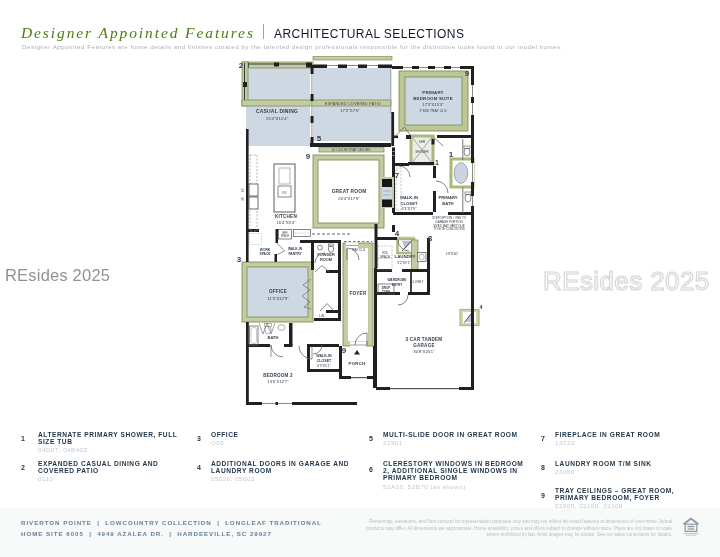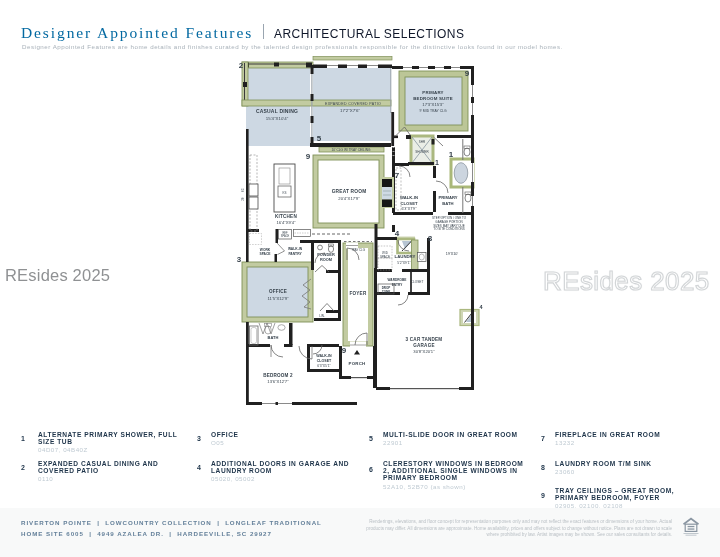--- a/index.html
+++ b/index.html
@@ -6,21 +6,21 @@
   body{width:720px;height:557px;position:relative;background:#ffffff;font-family:"Liberation Sans",sans-serif;overflow:hidden;}
   .abs{position:absolute;}
   .lg{color:#1d3349;font-weight:bold;font-size:6.6px;letter-spacing:0.55px;line-height:7.2px;}
   .lgc{color:#bfcad2;font-weight:normal;font-size:6.2px;letter-spacing:0.5px;margin-top:1px;}
   .lgn{color:#1d3349;font-weight:bold;font-size:7px;}
   svg text{font-family:"Liberation Sans",sans-serif;fill:#37424c;}
 </style>
 </head>
 <body>
 
-<div class="abs" style="left:21px;top:24px;font-family:'Liberation Serif',serif;font-size:15.5px;letter-spacing:1.9px;color:#0369a1;">Designer Appointed Features</div>
+<div class="abs" style="left:21px;top:24px;font-family:'Liberation Serif',serif;font-size:15.5px;letter-spacing:1.9px;color:#4d7c0f;font-style:italic;">Designer Appointed Features</div>
 
 <div class="abs" style="left:263px;top:24px;width:1px;height:15px;background:#9aa5b0;"></div>
 
 <div class="abs" style="left:274px;top:27px;font-size:12px;letter-spacing:0.45px;color:#0f172a;">ARCHITECTURAL SELECTIONS</div>
 
 <div class="abs" style="left:22px;top:43px;font-size:6.2px;letter-spacing:0.5px;color:#a8b1b9;">Designer Appointed Features are home details and finishes curated by the talented design professionals responsible for the distinctive looks found in our model homes.</div>
 
 <div class="abs" style="left:5px;top:266px;font-size:16.5px;color:#8f9193;letter-spacing:0.2px;">REsides 2025</div>
 
 <div class="abs" style="left:543px;top:266px;font-size:26px;letter-spacing:0.4px;white-space:nowrap;color:#ffffff;-webkit-text-stroke:1.1px #d2d5d7;text-shadow:0 0 2px #e9ebed;">REsides 2025</div>

